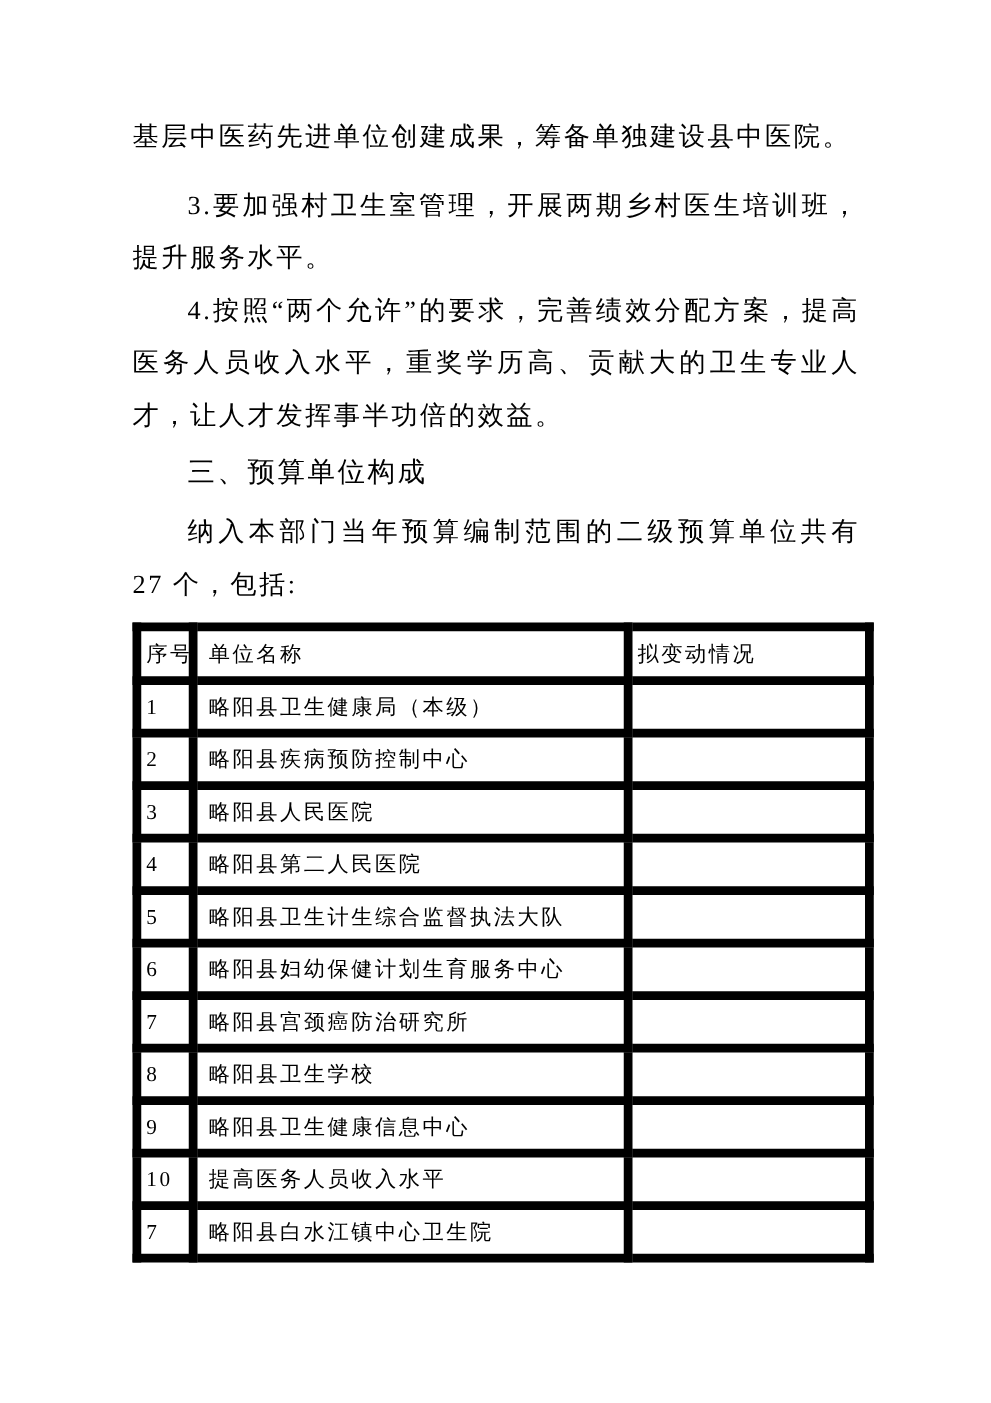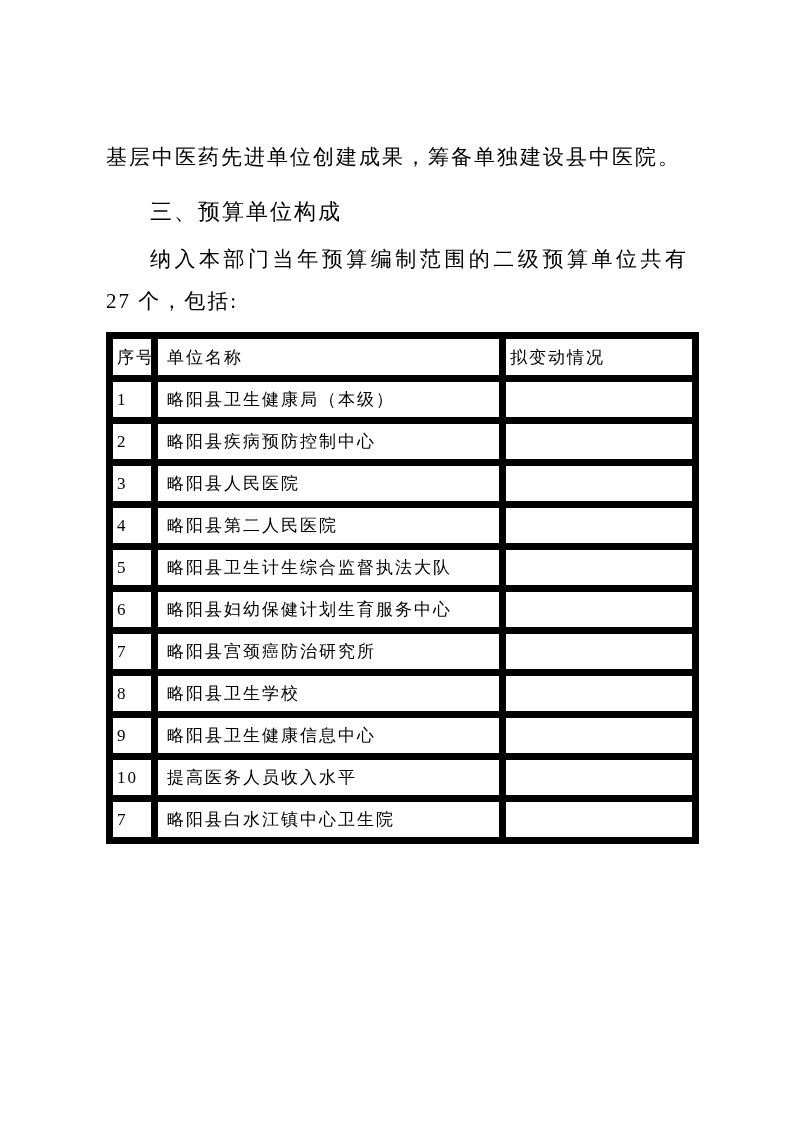--- a/index.html
+++ b/index.html
@@ -10,21 +10,20 @@
     background: #ffffff;
     position: relative;
     font-family: "Liberation Serif", "DejaVu Serif", serif;
     color: #000000;
   }
   .page {
     position: absolute;
     inset: 0;
     background: #ffffff;
     overflow: hidden;
-    margin-top: 48px;
   }
   .content {
     position: absolute;
     left: 106px;
     top: 88px;
     width: 582px;
   }
   .para {
     font-size: 21px;
     line-height: 42px;
@@ -69,21 +68,23 @@
   table.units td.name, table.units th.name { padding-left: 9px; }
 </style>
 </head>
 <body>
 
 <div class="page">
   <div class="content">
 
     <p class="para cont">基层中医药先进单位创建成果，筹备单独建设县中医院。</p>
 
+    <p class="para indent">3.要加强村卫生室管理，开展两期乡村医生培训班，提升服务水平。</p>
 
+    <p class="para indent">4.按照“两个允许”的要求，完善绩效分配方案，提高医务人员收入水平，重奖学历高、贡献大的卫生专业人才，让人才发挥事半功倍的效益。</p>
 
     <h2 class="heading">三、预算单位构成</h2>
 
     <p class="para indent">纳入本部门当年预算编制范围的二级预算单位共有 27 个，包括:</p>
 
     <table class="units">
       <colgroup>
         <col class="c-no">
           <col class="c-name">
           <col class="c-change">

